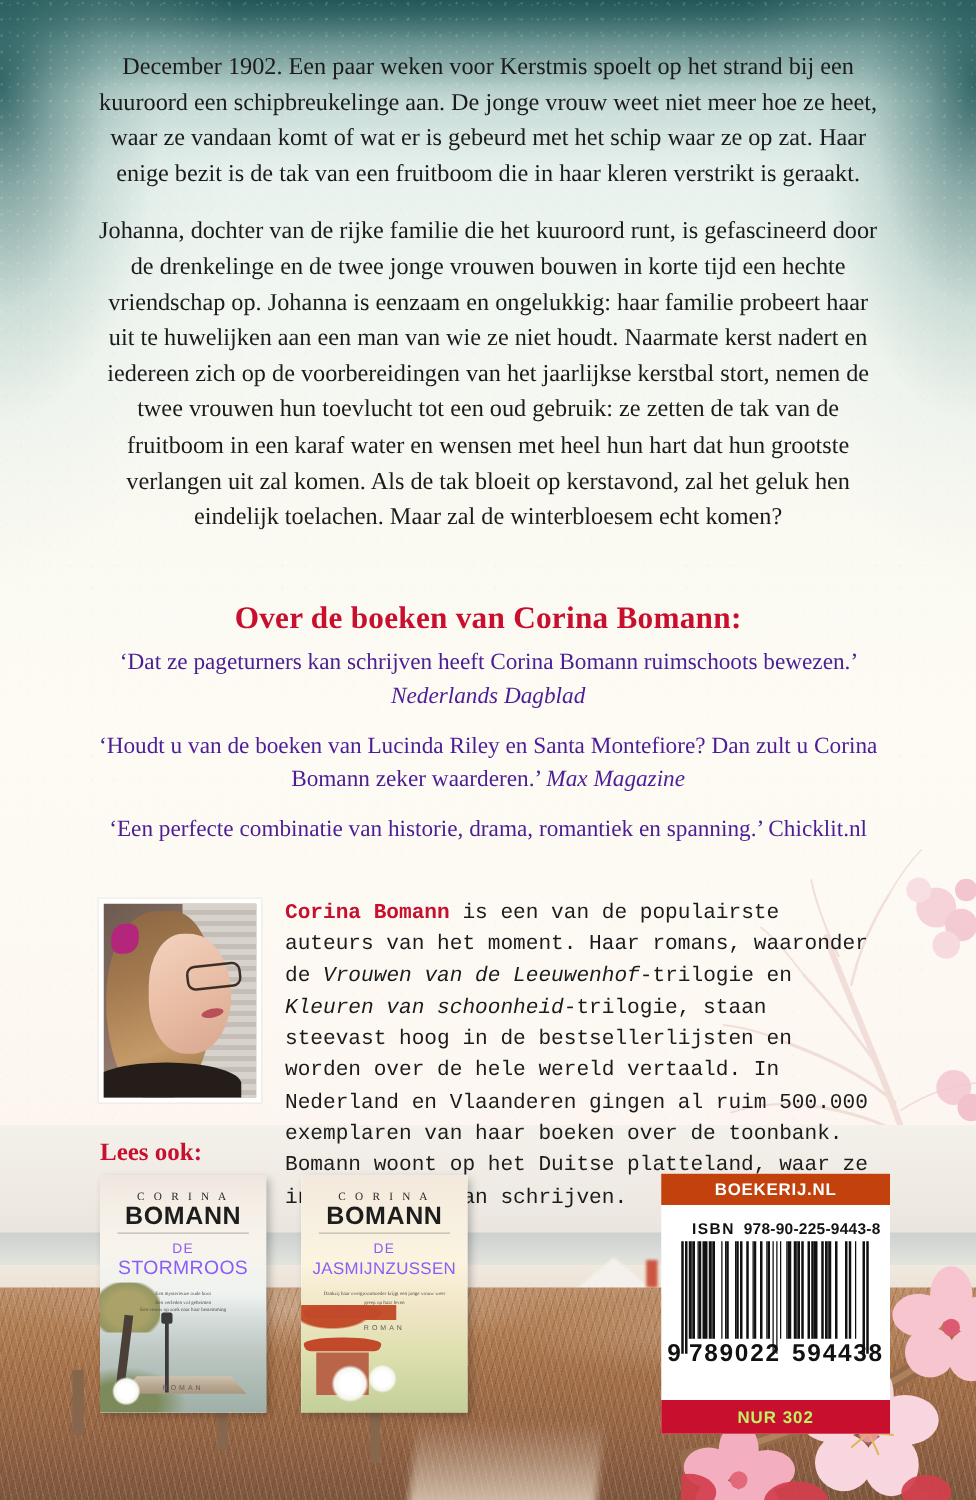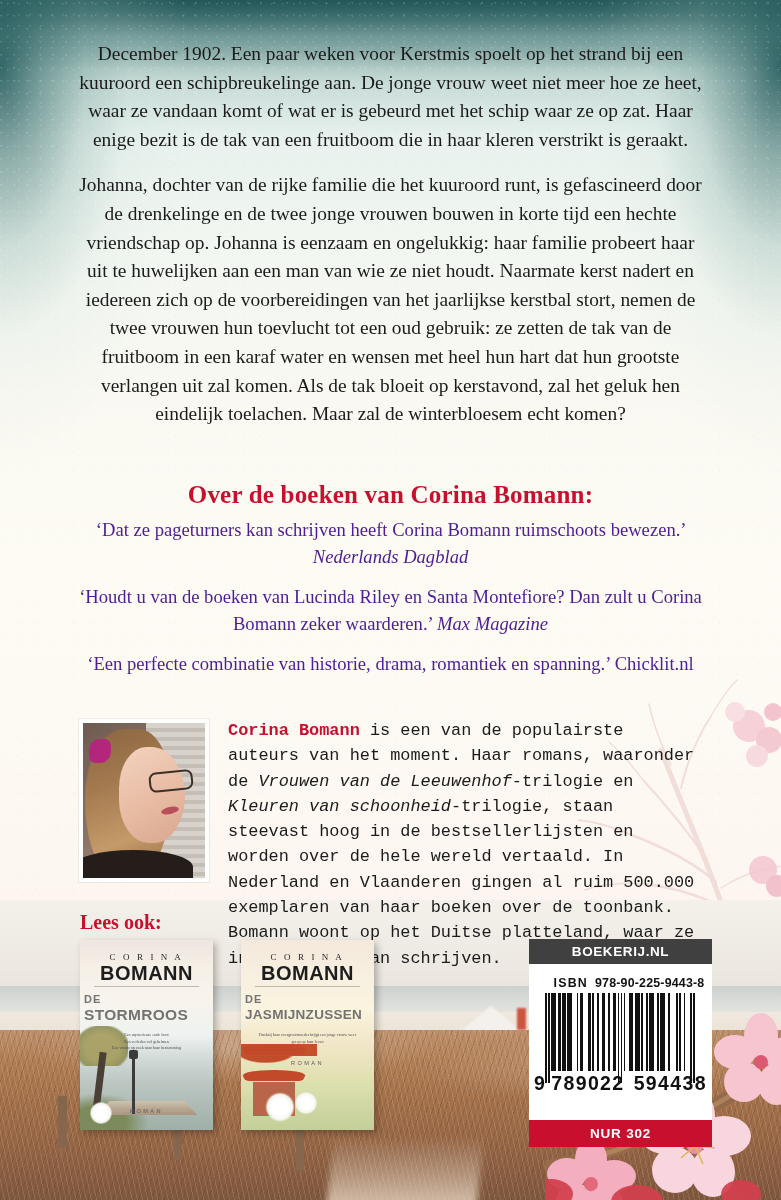--- a/index.html
+++ b/index.html
@@ -349,22 +349,22 @@
     position:absolute; left:0; right:0; top: 22px;
     text-align:center; font-family: "Liberation Sans", sans-serif;
     font-size: 20px; font-weight: 700; letter-spacing: .5px; color:#1d1d1d;
   }
   .mini .rule {
     position:absolute; left: 14px; right: 14px; top: 46px;
     height:1px; background: rgba(80,80,80,.35);
   }
   .mini .cv-title {
     position:absolute; left: 4px; right: 4px; top: 52px;
-    font-family: "Liberation Sans", sans-serif;
-    font-weight: 700; color:#737373; line-height: 15px;
+    text-align:center; font-family: "Liberation Sans", sans-serif;
+    font-weight: 400; color:#8b5cf6; line-height: 15px;
   }
   .mini .cv-title .t-small { display:block; font-size: 11px; letter-spacing: 1px; }
   .mini .cv-title .t-big   { display:block; font-size: 15.5px; letter-spacing: .3px; }
   .mini.m2 .cv-title .t-big { font-size: 13.5px; }
   .mini .cv-tag {
     position:absolute; left: 14px; right: 14px; top: 92px;
     text-align:center; font-family: "Liberation Serif", serif;
     font-size: 4.1px; line-height: 6.6px; color:#4a4a4a;
   }
   .mini .cv-roman {
@@ -374,35 +374,35 @@
   .mini.m1 .cv-roman { bottom: 16px; }
   .mini.m2 .cv-roman { top: 120px; }
 
   
   .barcode-block {
     position:absolute; left: 529px; top: 939px; width: 183px; height: 208px;
     background:#ffffff;
   }
   .bc-top {
     position:absolute; left:0; top:0; width:100%; height: 25px;
-    background:#404040;
+    background:#c2410c;
     display:flex; align-items:center; justify-content:center;
   }
   .bc-top span {
     font-family:"Liberation Sans", sans-serif; font-weight:700;
     font-size: 13.5px; color:#fff; letter-spacing: .6px;
   }
   .bc-bottom {
     position:absolute; left:0; bottom:0; width:100%; height: 27px;
     background:#c8102e;
     display:flex; align-items:center; justify-content:center;
   }
   .bc-bottom span {
     font-family:"Liberation Sans", sans-serif; font-weight:700;
-    font-size: 13.5px; color:#ffffff; letter-spacing: .8px;
+    font-size: 13.5px; color:#bef264; letter-spacing: .8px;
   }
   .bc-isbn {
     position:absolute; left:0; right:0; top: 37px;
     text-align:center;
     font-family:"Liberation Sans", sans-serif; font-weight:700;
     font-size: 12.4px; color:#111; letter-spacing: .2px;
   }
   .bc-isbn .lbl { letter-spacing: 1.2px; margin-right: 7px; padding-left: 17px; }
   .bc-bars {
     position:absolute; left: 16px; top: 54px; width: 151px; height: 78px;

